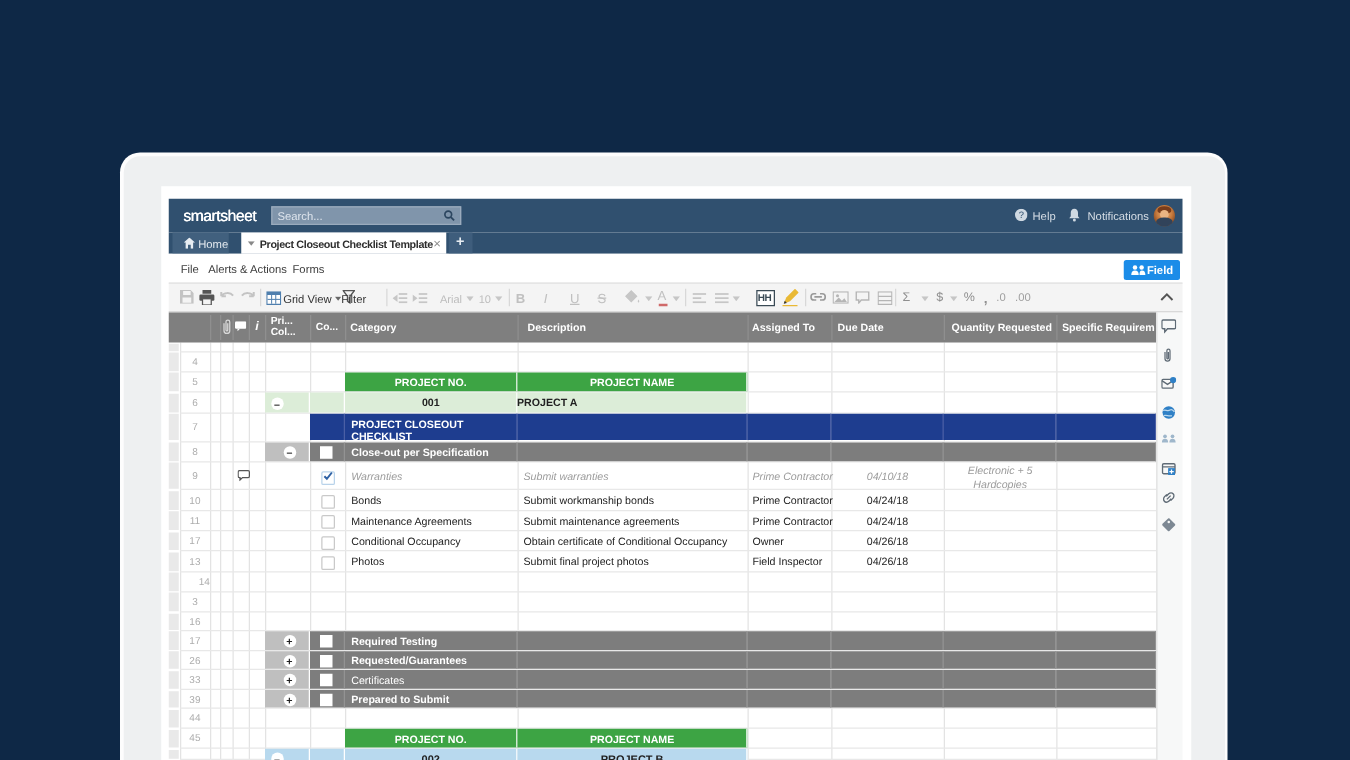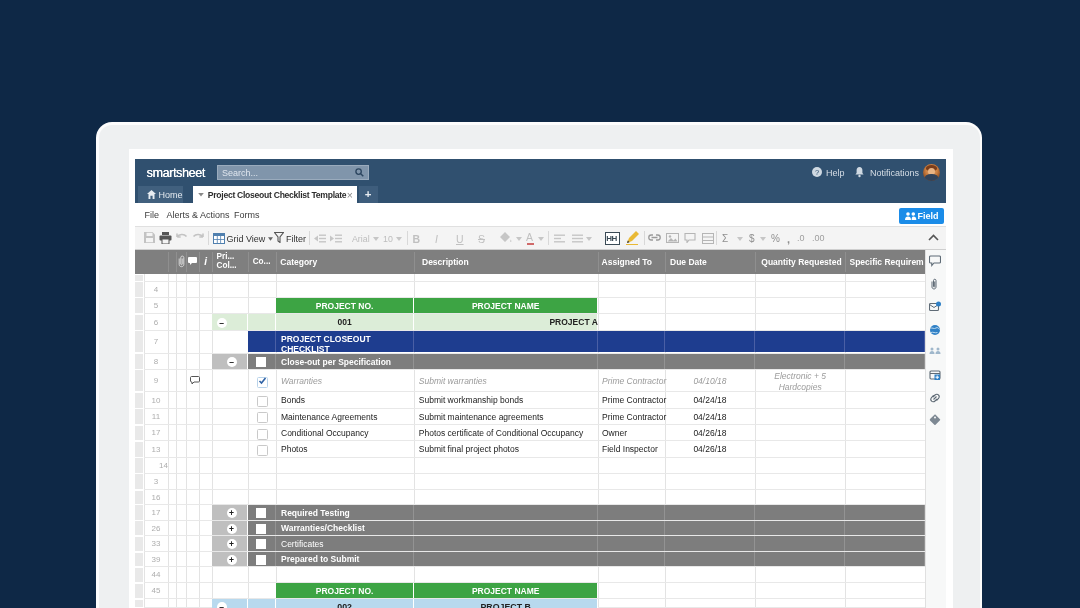--- a/index.html
+++ b/index.html
@@ -82,21 +82,21 @@
     <line x1="4.3" y1="3" x2="4.3" y2="10" stroke="#4f7fae" stroke-width="0.8"></line>
     <line x1="7.6" y1="3" x2="7.6" y2="10" stroke="#4f7fae" stroke-width="0.8"></line>
   </svg>
 <div class="tx" style="left:226.5px;top:233.8px;color:#333;font-size:9px;">Grid View</div>
 <svg class="a" style="left:268px;top:237px" width="5" height="4" viewBox="0 0 6 4">
     <path d="M0 0 L6 0 L3 4 Z" fill="#666"></path>
   </svg>
 <svg class="a" style="left:274px;top:232px" width="10" height="11" viewBox="0 0 10 11">
     <path d="M0.5 0.5 L9.5 0.5 L6 5 L6 10.5 L4 9 L4 5 Z" fill="none" stroke="#555" stroke-width="1.1"></path>
   </svg>
-<div class="tx" style="left:286px;top:233.8px;color:#333;font-size:9px;text-align:right;">Filter</div>
+<div class="tx" style="left:273px;top:233.8px;color:#333;font-size:9px;text-align:right;">Filter</div>
 <div class="a" style="left:309.0px;top:231.0px;width:1.0px;height:14.0px;background:#d8d8d8;width:1px;"></div>
 <svg class="a" style="left:314px;top:233.5px" width="12" height="9" viewBox="0 0 12 9">
     <path d="M0 4.5 L4 1.5 L4 7.5 Z" fill="#c6c6c6"></path>
     <rect x="5" y="0.5" width="7" height="1.4" fill="#c6c6c6"></rect>
     <rect x="5" y="3.8" width="7" height="1.4" fill="#c6c6c6"></rect>
     <rect x="5" y="7.1" width="7" height="1.4" fill="#c6c6c6"></rect>
   </svg>
 <svg class="a" style="left:330px;top:233.5px" width="12" height="9" viewBox="0 0 12 9">
     <path d="M4 4.5 L0 1.5 L0 7.5 Z" fill="#c6c6c6"></path>
     <rect x="5" y="0.5" width="7" height="1.4" fill="#c6c6c6"></rect>
@@ -291,21 +291,21 @@
 <div class="a" style="left:413.6px;top:297.9px;width:184.2px;height:15.4px;background:#3da444;border-right:1px solid #fff;box-sizing:border-box;"></div>
 <div class="tx" style="left:275.6px;top:297.9px;width:138.0px;height:16.4px;line-height:16.4px;font-size:8.5px;text-align:center;color:#fff;font-weight:bold;">PROJECT NO.</div>
 <div class="tx" style="left:413.6px;top:297.9px;width:184.2px;height:16.4px;line-height:16.4px;font-size:8.5px;text-align:center;color:#fff;font-weight:bold;">PROJECT NAME</div>
 <div class="a" style="left:211.8px;top:314.3px;width:36.1px;height:15.3px;background:#dcedd8;border-right:1px solid #fff;box-sizing:border-box;"></div>
 <div class="a" style="left:247.9px;top:314.3px;width:27.7px;height:15.3px;background:#dcedd8;border-right:1px solid #fff;box-sizing:border-box;"></div>
 <div class="a" style="left:275.6px;top:314.3px;width:138.0px;height:15.3px;background:#dcedd8;border-right:1px solid #fff;box-sizing:border-box;"></div>
 <div class="a" style="left:413.6px;top:314.3px;width:184.2px;height:15.3px;background:#dcedd8;border-right:1px solid #fff;box-sizing:border-box;"></div>
 <div class="a" style="left:216.5px;top:317.5px;width:10px;height:10px;background:#fff;border-radius:50%;"></div>
 <div class="tx" style="left:216.5px;top:317.5px;width:10px;text-align:center;font-size:8.5px;font-weight:bold;color:#222;line-height:10px;">–</div>
 <div class="tx" style="left:275.6px;top:314.3px;width:138.0px;height:16.3px;line-height:16.3px;font-size:8.5px;text-align:center;color:#222;font-weight:bold;">001</div>
-<div class="tx" style="left:413.6px;top:314.3px;width:184.2px;height:16.3px;line-height:16.3px;font-size:8.5px;text-align:right;color:#222;font-weight:bold;">PROJECT A</div>
+<div class="tx" style="left:413.6px;top:314.3px;width:184.2px;height:16.3px;line-height:16.3px;font-size:8.5px;text-align:left;color:#222;font-weight:bold;">PROJECT A</div>
 <div class="a" style="left:247.9px;top:330.6px;width:27.7px;height:21.9px;background:#1e3d8f;border-right:1px solid #4a5fa5;box-sizing:border-box;"></div>
 <div class="a" style="left:275.6px;top:330.6px;width:138.0px;height:21.9px;background:#1e3d8f;border-right:1px solid #4a5fa5;box-sizing:border-box;"></div>
 <div class="a" style="left:413.6px;top:330.6px;width:184.2px;height:21.9px;background:#1e3d8f;border-right:1px solid #4a5fa5;box-sizing:border-box;"></div>
 <div class="a" style="left:597.8px;top:330.6px;width:66.8px;height:21.9px;background:#1e3d8f;border-right:1px solid #4a5fa5;box-sizing:border-box;"></div>
 <div class="a" style="left:664.6px;top:330.6px;width:90.7px;height:21.9px;background:#1e3d8f;border-right:1px solid #4a5fa5;box-sizing:border-box;"></div>
 <div class="a" style="left:755.3px;top:330.6px;width:89.7px;height:21.9px;background:#1e3d8f;border-right:1px solid #4a5fa5;box-sizing:border-box;"></div>
 <div class="a" style="left:845.0px;top:330.6px;width:79.5px;height:21.9px;background:#1e3d8f;border-right:1px solid #4a5fa5;box-sizing:border-box;"></div>
 <div class="tx" style="left:281.0px;top:334.1px;color:#fff;font-weight:bold;font-size:8.5px;">PROJECT CLOSEOUT</div>
 <div class="tx" style="left:281.0px;top:344.1px;color:#fff;font-weight:bold;font-size:8.5px;">CHECKLIST</div>
 <div class="a" style="left:211.8px;top:353.5px;width:36.1px;height:15.4px;background:#bfbfbf;border-right:1px solid #fff;box-sizing:border-box;"></div>
@@ -334,21 +334,21 @@
 <div class="tx" style="left:418.8px;top:392.4px;height:16.3px;line-height:16.3px;font-size:8.5px;color:#222;">Submit workmanship bonds</div>
 <div class="tx" style="left:602.0px;top:392.4px;height:16.3px;line-height:16.3px;font-size:8.5px;color:#222;">Prime Contractor</div>
 <div class="tx" style="left:664.6px;top:392.4px;width:90.7px;height:16.3px;line-height:16.3px;font-size:8.5px;text-align:center;color:#222;">04/24/18</div>
 <div class="a" style="left:256.5px;top:412.4px;width:9px;height:9px;background:#fff;border:1px solid #c9c9c9;border-radius:1.5px;"></div>
 <div class="tx" style="left:281.0px;top:408.7px;height:16.3px;line-height:16.3px;font-size:8.5px;color:#222;">Maintenance Agreements</div>
 <div class="tx" style="left:418.8px;top:408.7px;height:16.3px;line-height:16.3px;font-size:8.5px;color:#222;">Submit maintenance agreements</div>
 <div class="tx" style="left:602.0px;top:408.7px;height:16.3px;line-height:16.3px;font-size:8.5px;color:#222;">Prime Contractor</div>
 <div class="tx" style="left:664.6px;top:408.7px;width:90.7px;height:16.3px;line-height:16.3px;font-size:8.5px;text-align:center;color:#222;">04/24/18</div>
 <div class="a" style="left:256.5px;top:428.6px;width:9px;height:9px;background:#fff;border:1px solid #c9c9c9;border-radius:1.5px;"></div>
 <div class="tx" style="left:281.0px;top:425.0px;height:16.3px;line-height:16.3px;font-size:8.5px;color:#222;">Conditional Occupancy</div>
-<div class="tx" style="left:418.8px;top:425.0px;height:16.3px;line-height:16.3px;font-size:8.5px;color:#222;">Photos certificate of Conditional Occupancy</div>
+<div class="tx" style="left:418.8px;top:425.0px;height:16.3px;line-height:16.3px;font-size:8.5px;color:#222;">Obtain certificate of Conditional Occupancy</div>
 <div class="tx" style="left:602.0px;top:425.0px;height:16.3px;line-height:16.3px;font-size:8.5px;color:#222;">Owner</div>
 <div class="tx" style="left:664.6px;top:425.0px;width:90.7px;height:16.3px;line-height:16.3px;font-size:8.5px;text-align:center;color:#222;">04/26/18</div>
 <div class="a" style="left:256.5px;top:445.0px;width:9px;height:9px;background:#fff;border:1px solid #c9c9c9;border-radius:1.5px;"></div>
 <div class="tx" style="left:281.0px;top:441.3px;height:16.3px;line-height:16.3px;font-size:8.5px;color:#222;">Photos</div>
 <div class="tx" style="left:418.8px;top:441.3px;height:16.3px;line-height:16.3px;font-size:8.5px;color:#222;">Submit final project photos</div>
 <div class="tx" style="left:602.0px;top:441.3px;height:16.3px;line-height:16.3px;font-size:8.5px;color:#222;">Field Inspector</div>
 <div class="tx" style="left:664.6px;top:441.3px;width:90.7px;height:16.3px;line-height:16.3px;font-size:8.5px;text-align:center;color:#222;">04/26/18</div>
 <div class="a" style="left:211.8px;top:504.8px;width:36.1px;height:15.1px;background:#bfbfbf;border-right:1px solid #fff;box-sizing:border-box;"></div>
 <div class="a" style="left:247.9px;top:504.8px;width:27.7px;height:15.1px;background:#7d7d7d;border-right:1px solid #939393;box-sizing:border-box;"></div>
 <div class="a" style="left:275.6px;top:504.8px;width:138.0px;height:15.1px;background:#7d7d7d;border-right:1px solid #939393;box-sizing:border-box;"></div>
@@ -365,21 +365,21 @@
 <div class="a" style="left:247.9px;top:520.9px;width:27.7px;height:14.3px;background:#7d7d7d;border-right:1px solid #939393;box-sizing:border-box;"></div>
 <div class="a" style="left:275.6px;top:520.9px;width:138.0px;height:14.3px;background:#7d7d7d;border-right:1px solid #939393;box-sizing:border-box;"></div>
 <div class="a" style="left:413.6px;top:520.9px;width:184.2px;height:14.3px;background:#7d7d7d;border-right:1px solid #939393;box-sizing:border-box;"></div>
 <div class="a" style="left:597.8px;top:520.9px;width:66.8px;height:14.3px;background:#7d7d7d;border-right:1px solid #939393;box-sizing:border-box;"></div>
 <div class="a" style="left:664.6px;top:520.9px;width:90.7px;height:14.3px;background:#7d7d7d;border-right:1px solid #939393;box-sizing:border-box;"></div>
 <div class="a" style="left:755.3px;top:520.9px;width:89.7px;height:14.3px;background:#7d7d7d;border-right:1px solid #939393;box-sizing:border-box;"></div>
 <div class="a" style="left:845.0px;top:520.9px;width:79.5px;height:14.3px;background:#7d7d7d;border-right:1px solid #939393;box-sizing:border-box;"></div>
 <div class="a" style="left:226.5px;top:523.5px;width:10px;height:10px;background:#fff;border-radius:50%;"></div>
 <div class="tx" style="left:226.5px;top:523.5px;width:10px;text-align:center;font-size:8.5px;font-weight:bold;color:#222;line-height:10px;">+</div>
 <div class="a" style="left:256.0px;top:523.5px;width:10px;height:10px;background:#fff;"></div>
-<div class="tx" style="left:281.0px;top:520.9px;height:15.3px;line-height:15.3px;font-size:8.5px;color:#fff;font-weight:bold;">Warranties/Checklist</div>
+<div class="tx" style="left:281.0px;top:520.9px;height:15.3px;line-height:15.3px;font-size:8.5px;color:#fff;font-weight:bold;">Requested/Guarantees</div>
 <div class="a" style="left:211.8px;top:536.2px;width:36.1px;height:15.1px;background:#bfbfbf;border-right:1px solid #fff;box-sizing:border-box;"></div>
 <div class="a" style="left:247.9px;top:536.2px;width:27.7px;height:15.1px;background:#7d7d7d;border-right:1px solid #939393;box-sizing:border-box;"></div>
 <div class="a" style="left:275.6px;top:536.2px;width:138.0px;height:15.1px;background:#7d7d7d;border-right:1px solid #939393;box-sizing:border-box;"></div>
 <div class="a" style="left:413.6px;top:536.2px;width:184.2px;height:15.1px;background:#7d7d7d;border-right:1px solid #939393;box-sizing:border-box;"></div>
 <div class="a" style="left:597.8px;top:536.2px;width:66.8px;height:15.1px;background:#7d7d7d;border-right:1px solid #939393;box-sizing:border-box;"></div>
 <div class="a" style="left:664.6px;top:536.2px;width:90.7px;height:15.1px;background:#7d7d7d;border-right:1px solid #939393;box-sizing:border-box;"></div>
 <div class="a" style="left:755.3px;top:536.2px;width:89.7px;height:15.1px;background:#7d7d7d;border-right:1px solid #939393;box-sizing:border-box;"></div>
 <div class="a" style="left:845.0px;top:536.2px;width:79.5px;height:15.1px;background:#7d7d7d;border-right:1px solid #939393;box-sizing:border-box;"></div>
 <div class="a" style="left:226.5px;top:539.2px;width:10px;height:10px;background:#fff;border-radius:50%;"></div>
 <div class="tx" style="left:226.5px;top:539.2px;width:10px;text-align:center;font-size:8.5px;font-weight:bold;color:#222;line-height:10px;">+</div>

